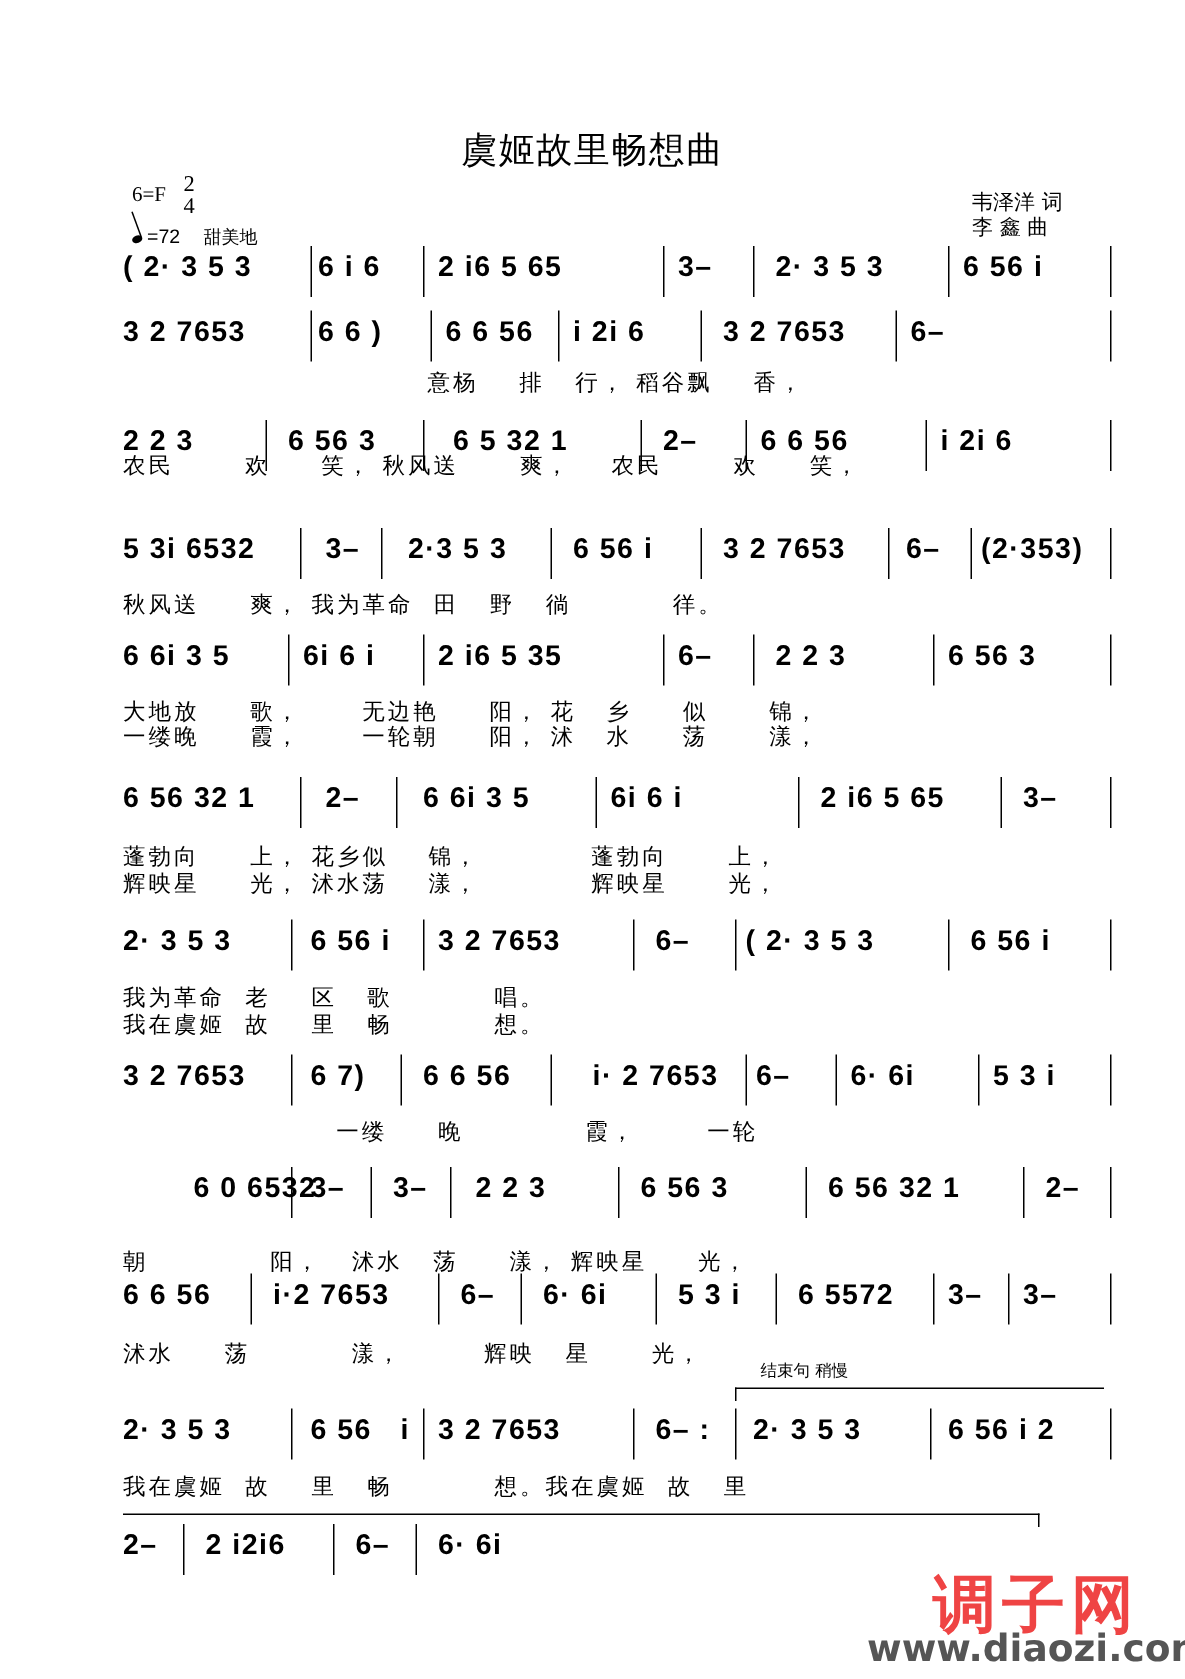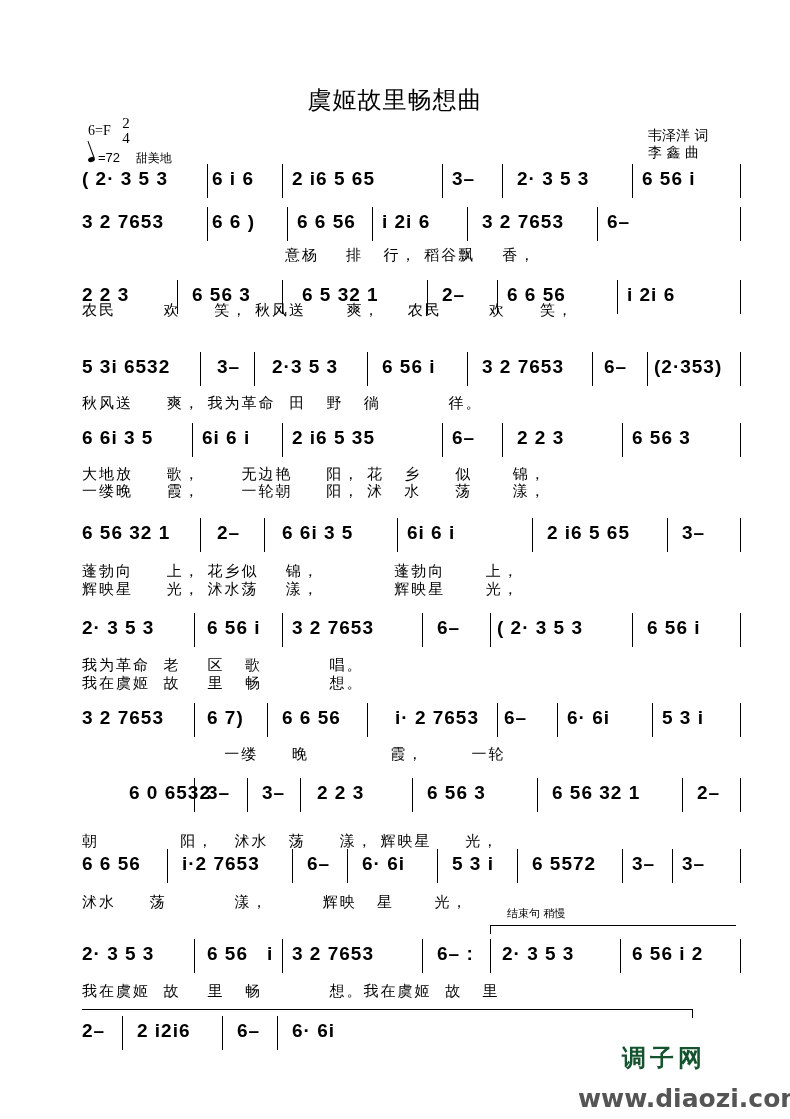--- a/index.html
+++ b/index.html
@@ -10,21 +10,21 @@
   .tempo{position:absolute;left:88px;top:150px;font-size:13px;}
   .tempo .note{display:inline-block;width:7px;height:5px;background:#000;border-radius:50%;transform:rotate(-20deg);margin-right:3px;position:relative;}
   .tempo .note:before{content:"";position:absolute;left:6px;top:-16px;width:1px;height:18px;background:#000;}
   .credits{position:absolute;left:648px;top:127px;font-family:"DejaVu Sans",sans-serif;font-size:14px;line-height:17px;}
   .row{position:absolute;left:82px;width:660px;height:34px;}
   .m{position:absolute;top:0;height:34px;font-weight:bold;font-size:19px;white-space:nowrap;letter-spacing:1px;}
   .bar{position:absolute;top:-4px;width:1px;height:34px;background:#000;}
   .lyr{position:absolute;left:82px;font-family:"DejaVu Sans",sans-serif;font-size:15px;white-space:pre;letter-spacing:2px;}
   .note-txt{position:absolute;font-size:11px;font-family:"DejaVu Sans",sans-serif;}
   .bracket{position:absolute;border-top:1px solid #000;border-right:1px solid #000;height:8px;}
-  .wm1{position:absolute;left:622px;top:1042px;font-family:"DejaVu Sans",sans-serif;font-weight:bold;font-size:24px;color:#14532d;letter-spacing:4px;}
+  .wm1{position:absolute;left:622px;top:1042px;font-family:"DejaVu Sans",sans-serif;font-weight:bold;font-size:42px;color:#ef4444;letter-spacing:4px;}
   .wm2{position:absolute;left:578px;top:1084px;font-family:"DejaVu Sans",sans-serif;font-weight:bold;font-size:25px;color:#555;}
 </style>
 </head>
 <body>
 
 <div class="title">虞姬故里畅想曲</div>
 <div class="key">6=F</div>
 <div class="ts">
   <div>2</div>
   <div>4</div>

